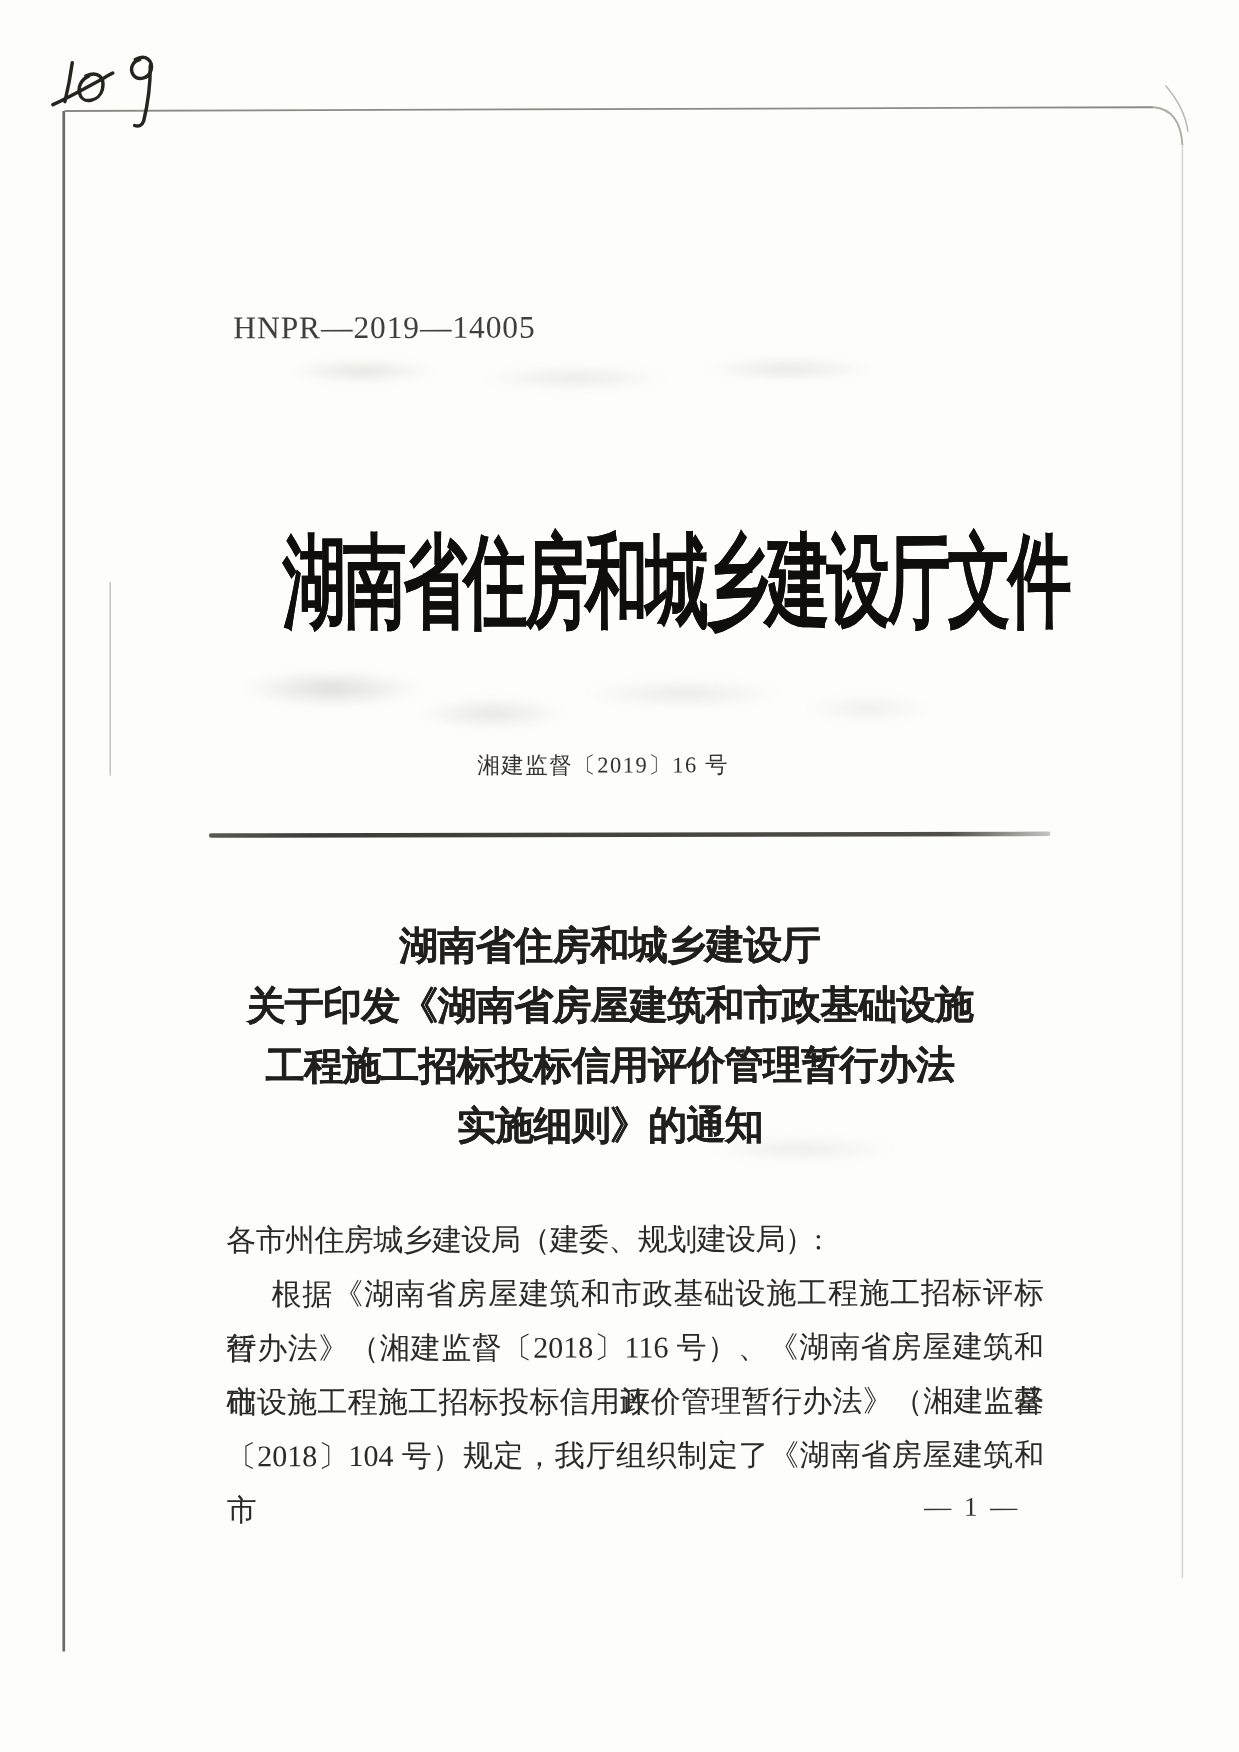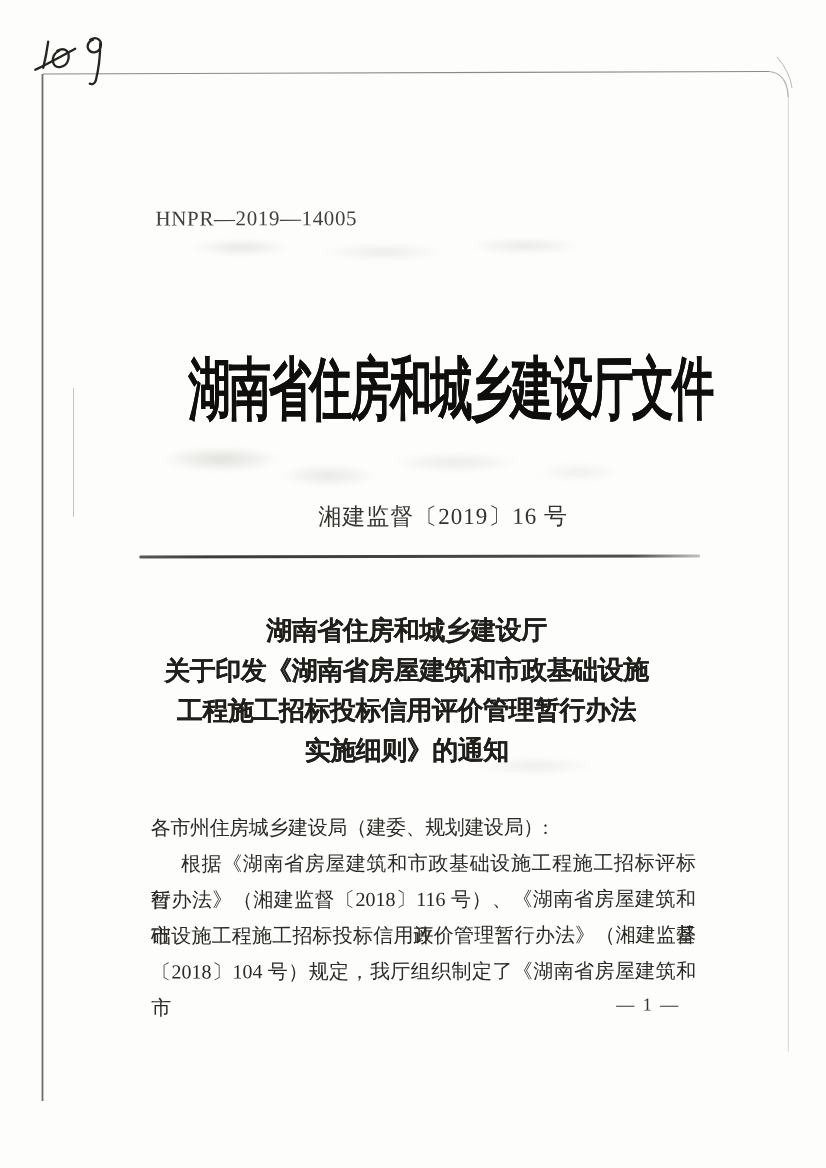--- a/index.html
+++ b/index.html
@@ -31,21 +31,21 @@
     font-family:"Liberation Sans","DejaVu Sans",sans-serif;
     font-weight:900;font-size:68px;line-height:1.18;letter-spacing:-3px;
     transform:scaleX(.62);transform-origin:50% 50%;
     color:#0f0e0c;
     text-shadow:0 0 .5px #0f0e0c;
   }
 
   
   .doc-number{
     position:absolute;left:318px;top:501px;
-    font-size:23px;letter-spacing:1px;color:#34332f;
+    font-size:15px;letter-spacing:1px;color:#34332f;
   }
 
   
   .rule{
     position:absolute;left:139px;top:555px;width:561px;height:3px;border-radius:2px;
     background:linear-gradient(90deg,#5a5954 0%,#3d3c38 12%,#46453f 55%,#504f49 88%,rgba(90,89,84,.35) 100%);
   }
 
   
   .doc-title{

